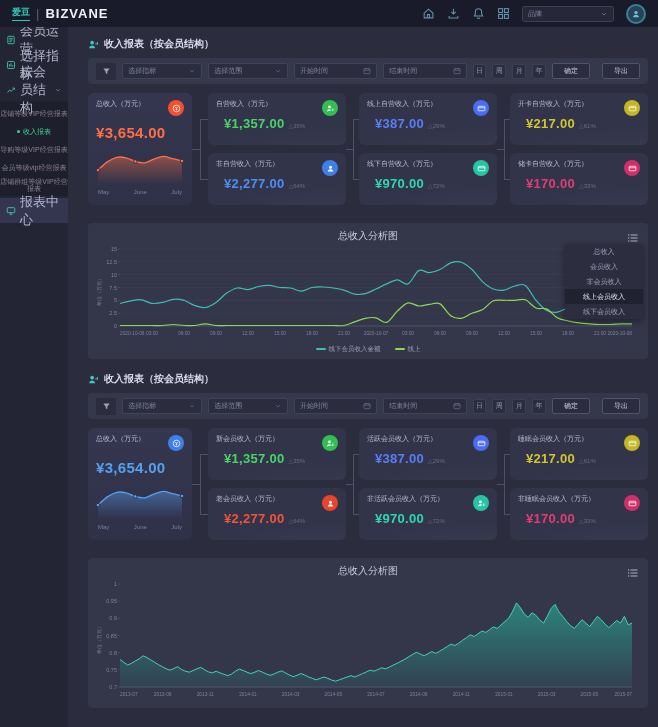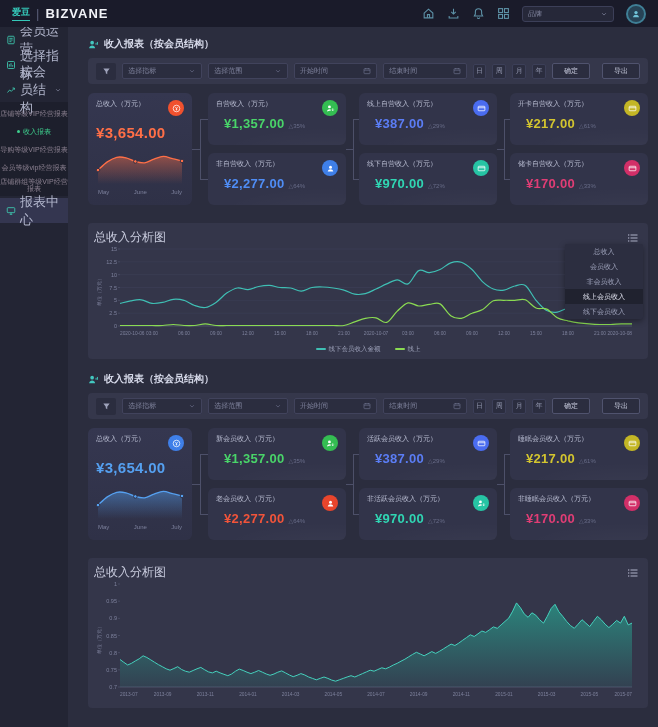--- a/index.html
+++ b/index.html
@@ -64,21 +64,21 @@
   .card-val-row{display:flex;align-items:baseline;gap:4px;margin-top:0;padding-left:8px}
   .card-val{font-size:13px;font-weight:bold;letter-spacing:.3px}
   .card-big .card-val{font-size:15px;padding-left:0;margin-top:8px}
   .card-delta{font-size:6px;color:#686c88}
   .spark-wrap{margin-top:4px}
   .spark-labels{display:flex;justify-content:space-between;font-size:6px;color:#7c809c;padding:0 2px}
   .conn{position:absolute;background:#4d5069}
   
   .chart-panel{width:560px;background:#34364a;border-radius:4px;padding:6px 6px 4px 6px;
     position:relative;margin-bottom:13px}
-  .chart-title{text-align:left;font-size:12px;color:#c9ccde;height:14px}
+  .chart-title{text-align:center;font-size:10px;color:#c9ccde;height:14px}
   .chart-listicon{position:absolute;top:7px;right:9px;width:12px;height:12px;color:#aeb2c8;cursor:pointer}
   .chart-menu{position:absolute;top:21px;right:5px;width:78px;background:#2c2e40;border-radius:2px;
     box-shadow:0 2px 6px rgba(0,0,0,.4);z-index:4}
   .chart-menu-item{height:15px;display:flex;align-items:center;justify-content:center;
     font-size:7px;color:#9ca0b8;cursor:pointer}
   .chart-menu-item.active{background:#20222f;color:#e0e2ef}
   .legend{display:flex;justify-content:center;gap:14px;height:12px;align-items:center}
   .legend-item{display:flex;align-items:center;gap:3px;font-size:6.5px;color:#9ca0b8}
   .legend-dash{width:10px;height:2px;border-radius:1px}
   .icn{display:inline-flex}

